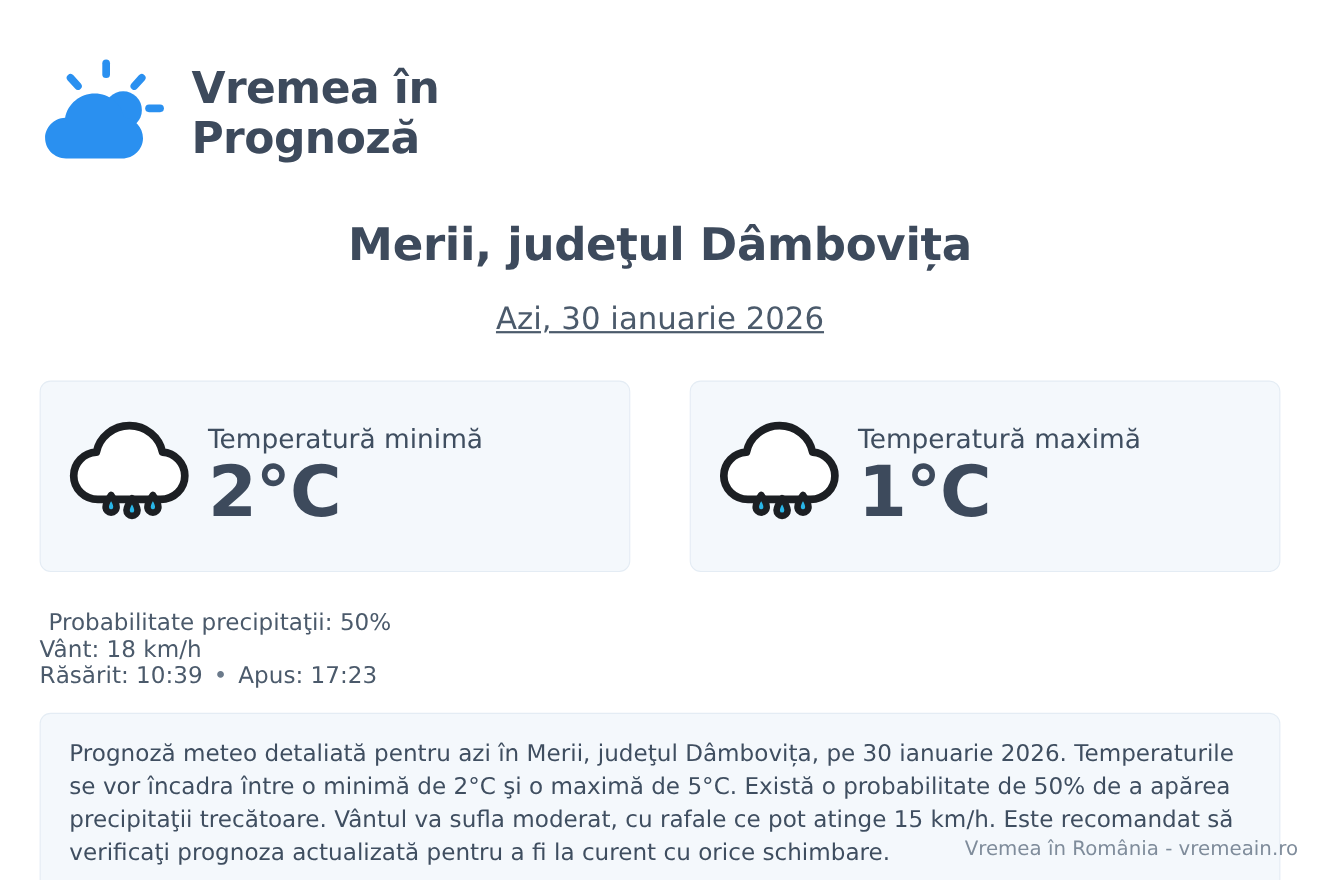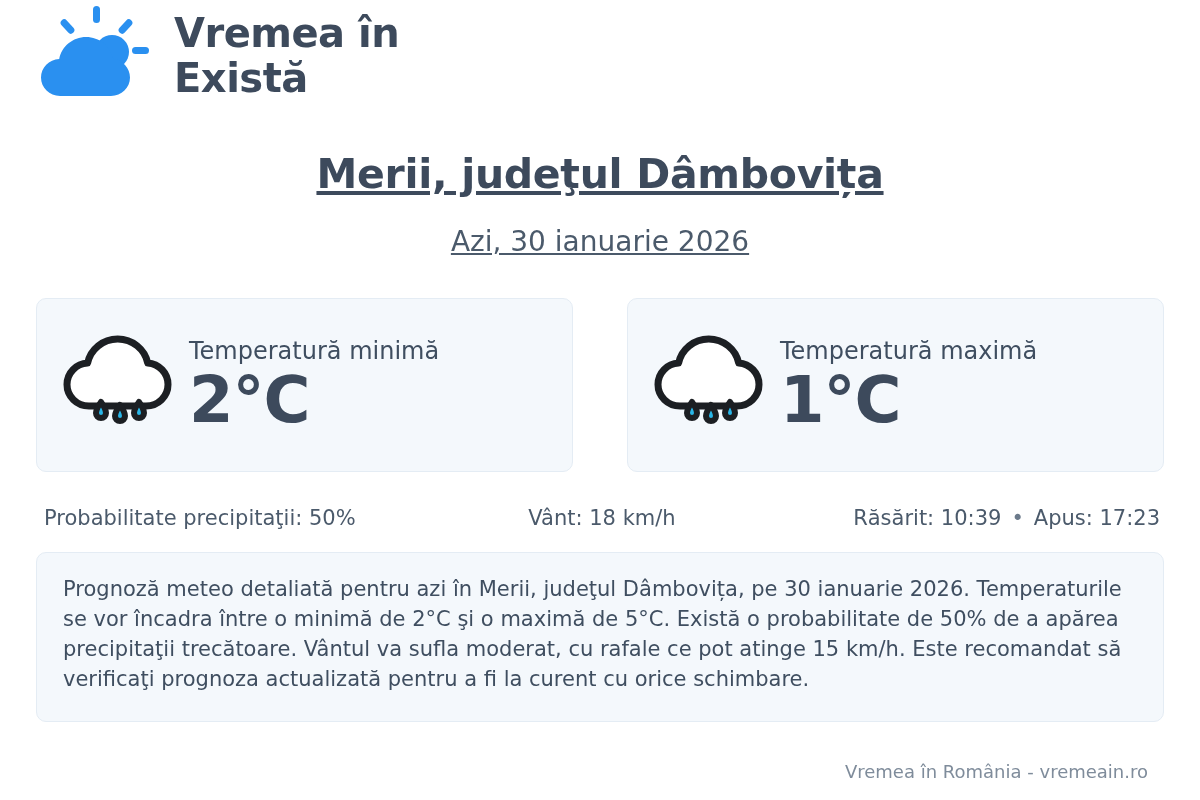--- a/index.html
+++ b/index.html
@@ -16,20 +16,21 @@
     position: relative;
     width: 1200px;
     height: 800px;
     padding: 0 36px;
   }
 
   
   .header {
     display: flex;
     align-items: center;
+    padding-top: 48px;
     gap: 18px;
   }
   .logo-mark {
     width: 120px;
     height: 112px;
     flex: 0 0 120px;
     position: relative;
   }
   .brand {
     font-size: 40px;
@@ -40,21 +41,20 @@
   }
 
   
   .location-title {
     text-align: center;
     font-size: 41px;
     font-weight: bold;
     color: #3d4a5c;
     margin-top: 38px;
     letter-spacing: -0.3px;
-    text-decoration: underline;
   }
   .date-sub {
     text-align: center;
     font-size: 28px;
     color: #4b5a6b;
     margin-top: 26px;
     font-weight: normal;
     text-decoration: underline;
   }
 
@@ -95,20 +95,21 @@
     letter-spacing: -1px;
   }
 
   
   .meta-row {
     display: flex;
     align-items: flex-start;
     margin-top: 34px;
     font-size: 21px;
     color: #4b5a6b;
+    flex-direction: column;
   }
   .meta-left  { flex: 1 1 0; text-align: left; padding-left: 8px; }
   .meta-mid   { flex: 1 1 0; text-align: center; }
   .meta-right { flex: 1 1 0; text-align: right; padding-right: 4px; }
   .dot-sep { padding: 0 10px; color: #6b7a8b; }
 
   
   .desc {
     margin-top: 22px;
     background: #f4f8fc;
@@ -117,21 +118,21 @@
     padding: 22px 26px 20px 26px;
     font-size: 21px;
     line-height: 1.42;
     color: #3f4e60;
     min-height: 170px;
   }
 
   
   .footer {
     position: absolute;
-    right: 52px;
+    right: 20px;
     bottom: 18px;
     font-size: 18px;
     color: #7f8c9b;
   }
 </style>
 </head>
 <body>
 
 <div class="page">
 
@@ -145,21 +146,21 @@
           <rect x="28" y="18" width="7" height="17" rx="3.5" transform="rotate(-42 31.5 26.5)"></rect>
           <rect x="96" y="47" width="17" height="7" rx="3.5"></rect>
         </g>
         <circle cx="76" cy="52" r="17" fill="#2a90f0"></circle>
 
         <path d="M24 96c-10.5 0-19-8.3-19-18.5C5 67.6 13 59.4 23.2 59c2.4-12.6 13.6-22 26.9-22 13.2 0 24.4 9.3 26.8 21.8 9.6 1.1 17.1 9.1 17.1 18.8C94 87.7 85.5 96 75 96z" fill="#2a90f0"></path>
       </svg>
     </div>
     <div class="brand">
       <div>Vremea în</div>
-      <div>Există</div>
+      <div>Prognoză</div>
     </div>
   </div>
 
   <h1 class="location-title">Merii, judeţul Dâmbovița</h1>
   <div class="date-sub">Azi, 30 ianuarie 2026</div>
 
   <div class="cards">
 
     <div class="card">
       <div class="card-icon">

